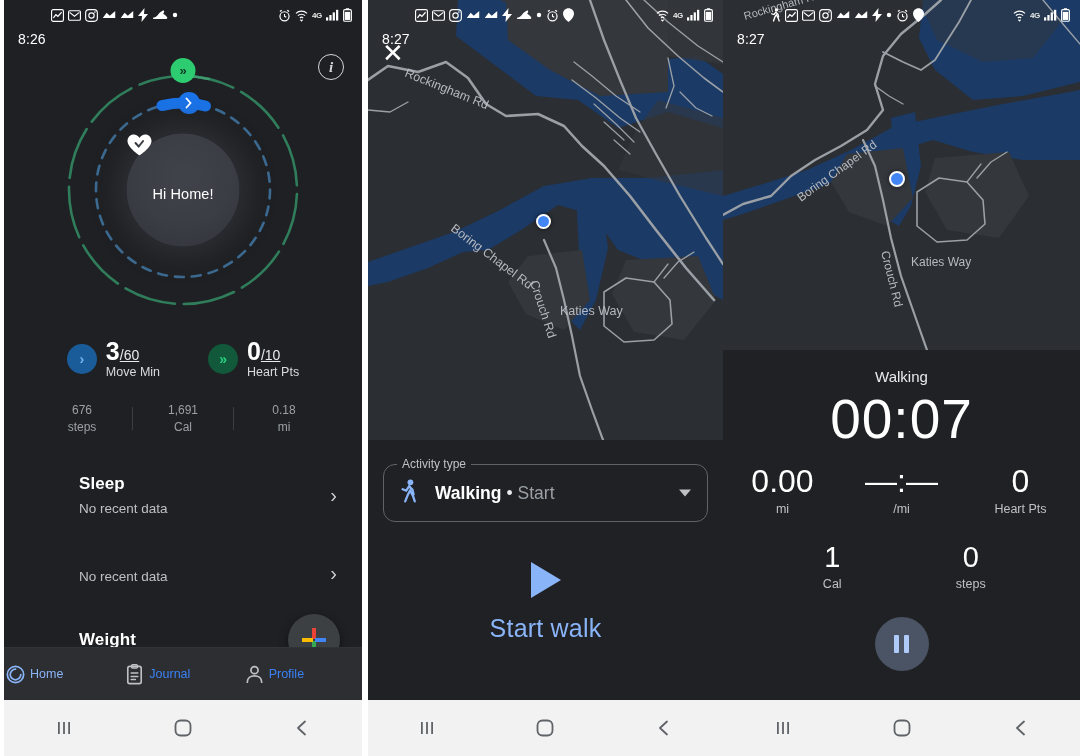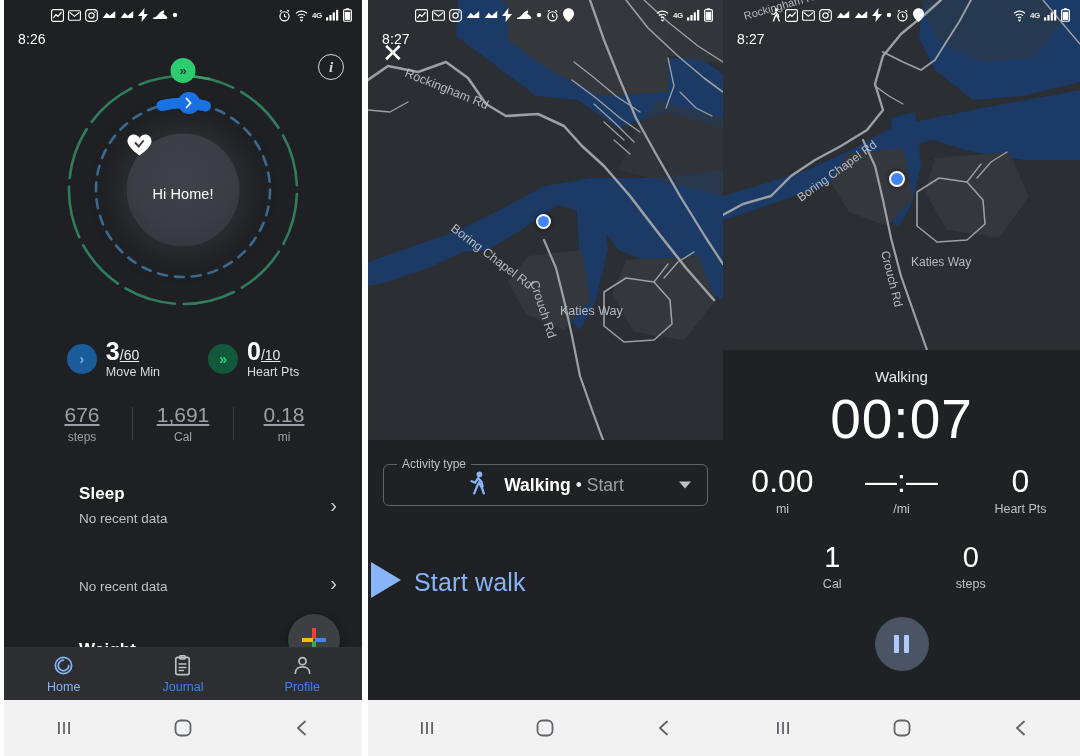--- a/index.html
+++ b/index.html
@@ -96,21 +96,21 @@
   .metric-txt { line-height: 1.05; }
   .metric-val { color: #ffffff; font-size: 25px; font-weight: 700; }
   .metric-val .denom { font-size: 14px; font-weight: 400; color: #e8eaed; text-decoration: underline; }
   .metric-label { color: #d8dade; font-size: 12.5px; margin-top: 2px; }
 
   .substats {
     display: flex; justify-content: center; align-items: stretch;
     margin-top: 24px;
   }
   .substat { width: 84px; text-align: center; }
-  .substat .sv { color: #9aa0a6; font-size: 21px; text-decoration: underline; }
+  .substat .sv { color: #9aa0a6; font-size: 12px; }
   .substat .sl { color: #9aa0a6; font-size: 12px; margin-top: 3px; }
   .sdiv { width: 1px; background: #3a3d42; margin: 4px 8px; }
 
   .cards { margin-top: 28px; padding-left: 48px; }
   .card-row {
     position: relative;
     padding: 12px 40px 12px 27px;
     margin-bottom: 22px;
   }
   .card-row .ct { color: #ffffff; font-size: 17px; font-weight: 700; letter-spacing: 0.1px; }
@@ -128,21 +128,21 @@
     z-index: 25;
   }
 
   .bottomnav {
     position: absolute; left: 0; right: 0; bottom: 56px;
     height: 53px; background: #2c2e31;
     display: flex; align-items: center;
     border-top: 1px solid #313437;
     z-index: 30;
   }
-  .navitem { flex: 1; display: flex; flex-direction: column; align-items: center; gap: 3px; }
+  .navitem { flex: 1; display: flex; align-items: center; gap: 3px; }
   .navitem .nl { font-size: 12.5px; color: #3b82f6; }
   .navitem.active .nl { color: #8ab4f8; }
 
   
   .androidnav {
     position: absolute; left: 0; right: 0; bottom: 0;
     height: 56px; background: #f2f2f2;
     display: flex; align-items: center;
   }
   .anitem { flex: 1; display: flex; align-items: center; justify-content: center; color: #5f6368; }
@@ -164,41 +164,41 @@
 
   
   .p2 .screen-body { background: #202124; }
   .sheet2 {
     position: absolute; left: 0; right: 0; bottom: 0; top: 440px;
     background: #202124; z-index: 20;
   }
   .act-field {
     position: relative;
     margin: 24px 15px 0;
-    height: 42px;
-    border: 1px solid #5f6368; border-radius: 6px;
-    display: flex; align-items: center; padding: 0 14px; justify-content: center;
+    height: 58px;
+    border: 1px solid #5f6368; border-radius: 12px;
+    display: flex; align-items: center; padding: 0 14px;
   }
   .act-legend {
     position: absolute; left: 13px; top: -8px;
     background: #202124; padding: 0 5px;
     color: #bdc1c6; font-size: 12px;
   }
   .act-val { margin-left: 16px; font-size: 17.5px; color: #ffffff; font-weight: 700; }
   .act-val .sep { font-weight: 400; color: #e8eaed; }
   .act-val .recent { font-weight: 400; color: #9aa0a6; }
   .act-caret {
     position: absolute; right: 16px; top: 50%; transform: translateY(-50%);
     width: 0; height: 0;
     border-left: 6px solid transparent; border-right: 6px solid transparent;
     border-top: 7px solid #bdc1c6;
   }
   .start-block {
     position: absolute; left: 0; right: 0; top: 120px;
-    display: flex; align-items: center; gap: 10px;
+    display: flex; flex-direction: column; align-items: center; gap: 10px;
   }
   .start-label { color: #8ab4f8; font-size: 25px; letter-spacing: 0.2px; }
 
   
   .p3 .screen-body { background: #202124; }
   .sheet3 {
     position: absolute; left: 0; right: 0; bottom: 0; top: 350px;
     background: #202124; z-index: 20;
     display: flex; flex-direction: column; align-items: center;
   }

